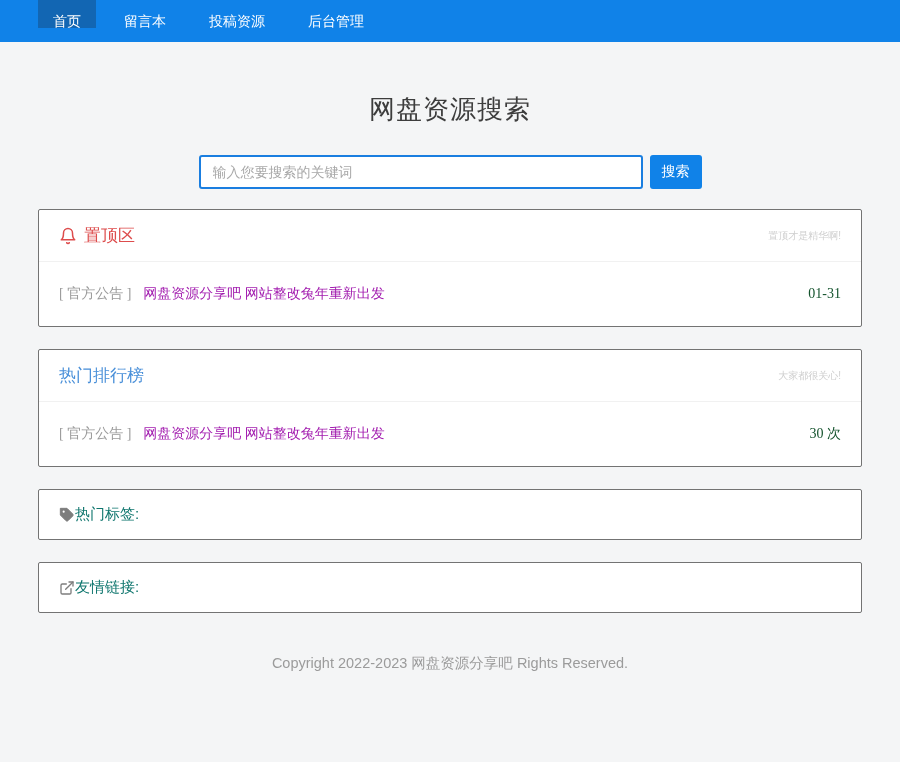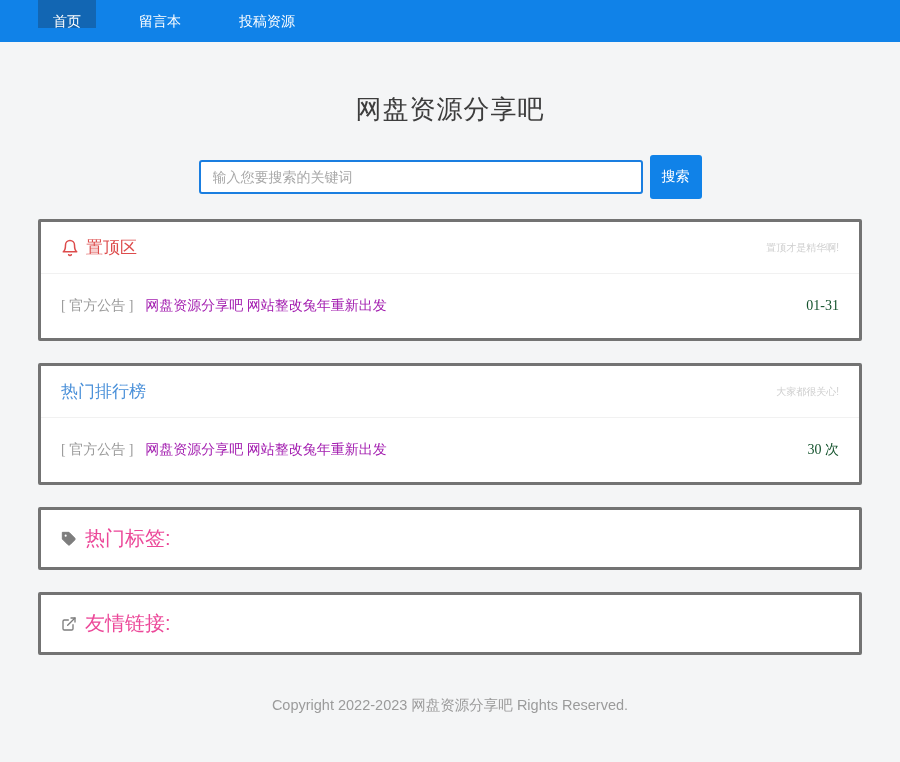--- a/index.html
+++ b/index.html
@@ -8,91 +8,92 @@
     font-family: "Liberation Sans", "DejaVu Sans", sans-serif;
     background: #F4F5F6;
     color: #555;
     width: 900px;
     min-height: 762px;
   }
   .wrap { width: 824px; margin: 0 auto; }
 
   
   .nav { background: #1082E8; height: 42px; width: 100%; }
-  .nav .wrap { display: flex; height: 28px; gap: 15px; }
+  .nav .wrap { display: flex; height: 28px; }
   .nav-item {
     color: #fff; font-size: 14px; line-height: 42px;
     padding: 0 15px; cursor: pointer; white-space: nowrap;
     margin-right: 13px;
   }
   .nav-item.active { background: #1266B3; }
 
   
   .hero { padding-top: 50px; text-align: center; }
   .hero h1 { font-size: 26px; font-weight: 400; color: #3D3D3D; letter-spacing: 1px; }
   .search-row { margin: 28px auto 0; display: flex; justify-content: center; align-items: center; }
   .search-input {
     width: 444px; height: 34px; border: 2px solid #1A7EE0; border-radius: 3px;
     padding: 0 12px; font-size: 14px; color: #333; outline: none; background: #fff;
     font-family: inherit;
   }
   .search-input::placeholder { color: #A9A9A9; }
   .search-btn {
-    height: 44px; padding: 0 12px; margin-left: 7px;
+    height: 34px; padding: 0 12px; margin-left: 7px;
     background: #1082E8; color: #fff; border: none; border-radius: 3px;
     font-size: 14px; cursor: pointer; font-family: inherit;
   }
 
   
   .content { padding-top: 20px; }
   .card {
-    background: #fff; border: 3px solid #737373; border-radius: 2px;
+    background: #fff; border: 1px solid #737373; border-radius: 2px;
     margin-bottom: 22px; overflow: hidden;
   }
   .card-header {
     display: flex; justify-content: space-between; align-items: center;
     padding: 14px 20px; border-bottom: 1px solid #F1F1F1;
   }
   .card-title { font-size: 17px; display: flex; align-items: center; gap: 7px; }
   .card-title.red  { color: #DD4C4C; }
   .card-title.blue { color: #4A90D9; }
   .card-meta { font-size: 10px; color: #CFCFCF; }
   .card-row {
     display: flex; align-items: center; padding: 23px 20px; font-size: 14px; font-family: Liberation Serif, serif;
   }
   .row-category { color: #9A9A9A; margin-right: 12px; white-space: nowrap; cursor: pointer; }
   .row-title { color: #a21caf; flex: 1; cursor: pointer; }
   .row-extra { color: #14532d; margin-left: 12px; white-space: nowrap; }
   .card-empty { height: 26px; }
 
   .card.strip { display: flex; align-items: center; padding: 15px 20px; margin-bottom: 22px; }
-  .strip-label { font-size: 20px; color: #ec4899; margin-left: 8px; }
+  .strip-label { font-size: 15px; color: #0f766e; }
   .strip .icon { color: #7D7D7D; display: inline-flex; }
 
   .icon svg { display: block; }
 
   
   .footer {
     text-align: center; color: #9B9B9B; font-size: 14.5px;
     padding: 16px 0 26px; line-height: 1.75;
   }
 </style>
 </head>
 <body>
 
 <div class="nav">
   <div class="wrap">
     <div class="nav-item active">首页</div>
     <div class="nav-item">留言本</div>
     <div class="nav-item">投稿资源</div>
+    <div class="nav-item">后台管理</div>
   </div>
 </div>
 
 <div class="hero">
-  <h1>网盘资源分享吧</h1>
+  <h1>网盘资源搜索</h1>
   <div class="search-row">
     <input class="search-input" type="text" placeholder="输入您要搜索的关键词" style="">
     <button class="search-btn">搜索</button>
   </div>
 </div>
 
 <div class="content wrap">
 
   <div class="card">
     <div class="card-header">

